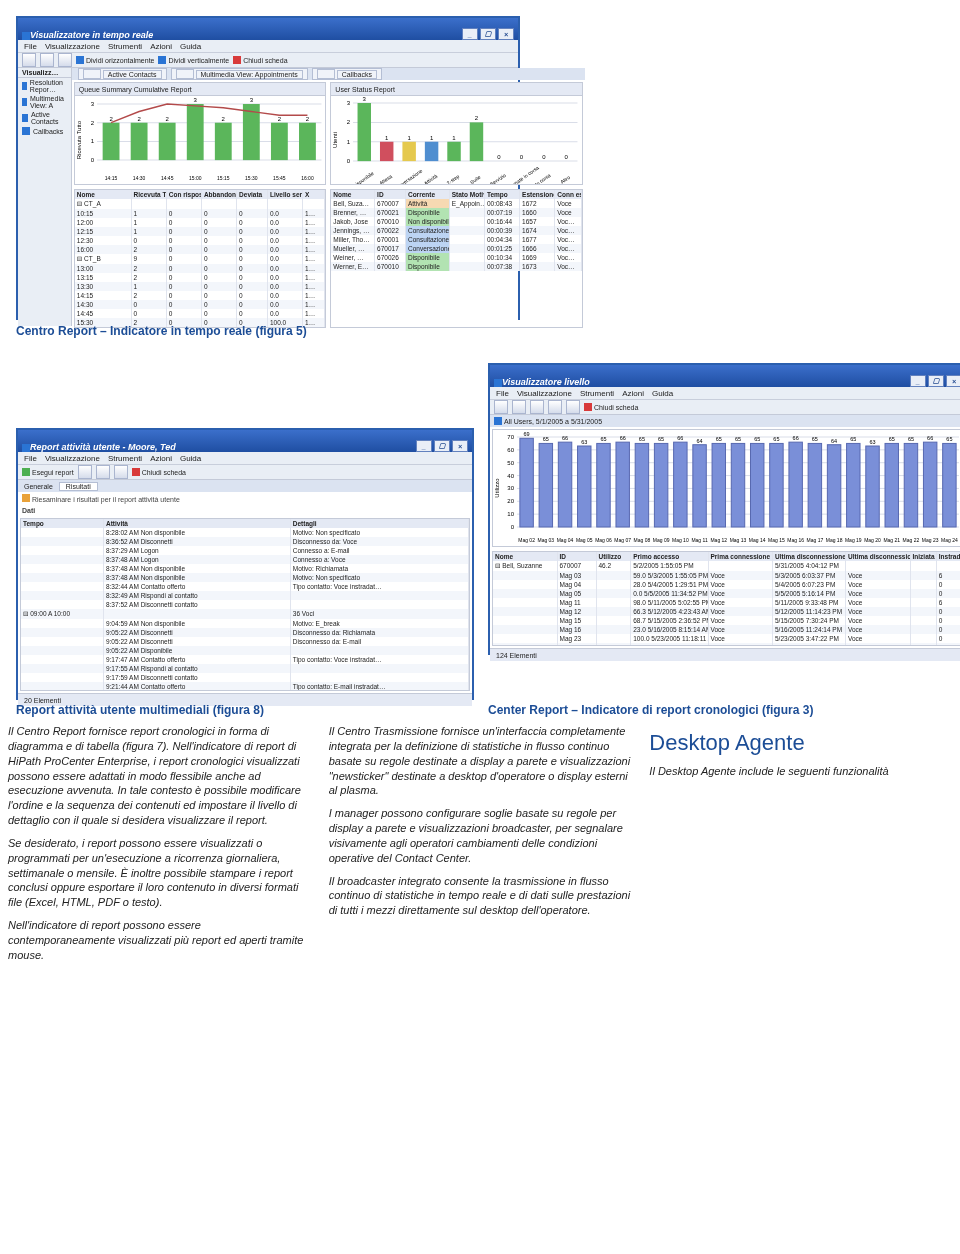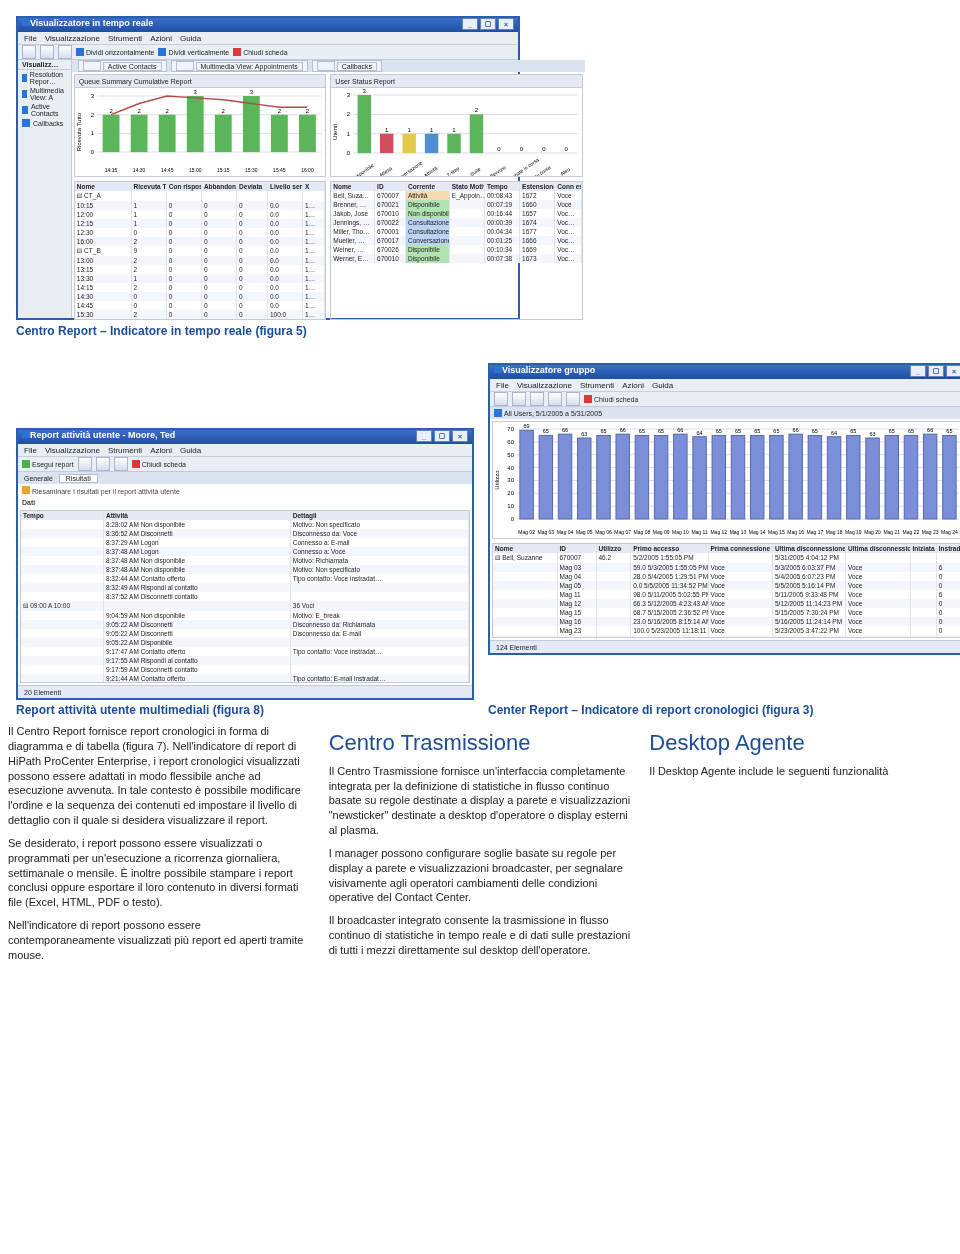--- a/index.html
+++ b/index.html
@@ -15,26 +15,27 @@
 
   
   .window {
     border: 2px solid #2b5fae;
     background: #eef0f4;
     position: absolute;
   }
   .titlebar {
     background: linear-gradient(#3b6fcb, #1f4ea2);
     color: #fff;
-    height: 14px;
+    height: 22px;
     display: flex;
-    align-items: flex-start;
+    align-items: flex-end;
     padding: 0 4px;
     font-size: 9px;
     font-weight: bold;
+    font-style: italic;
   }
   .titlebar .spacer { flex: 1; }
   .titlebar .btn {
     width: 14px; height: 10px;
     background: #e9eef7;
     border: 1px solid #6281be;
     margin-left: 2px;
     display: inline-flex;
     align-items: center;
     justify-content: center;
@@ -125,21 +126,21 @@
     font-size: 11px;
     line-height: 1.35;
     color:#222;
   }
   #text-cols h2 {
     color:#1c4d96;
     font-weight:400;
     font-size: 22px;
     margin: 4px 0 6px 0;
   }
-  #text-cols p { margin: 0 0 8px 0; }
+  #text-cols p { margin: 0 0 8px 0; font-style: italic; }
   #text-cols ul { margin:4px 0 0 14px; padding:0; }
   #text-cols li { margin-bottom:4px; }
   .col { flex:1; }
 
   
   .cell-green  { background:#b2e3b2; }
   .cell-orange { background:#f7d9b2; }
   .cell-blue   { background:#bcd4f3; }
 
   .note { font-size:7px; color:#444; padding:2px 4px;}
@@ -530,21 +531,21 @@
         </div>
       </div>
     </div>
   </div>
 
   <div class="cap-below" style="left:8px; top:316px;">Centro Report – Indicatore in tempo reale (figura 5)</div>
 
   <div id="win2" class="window">
     <div class="titlebar">
       <span class="small-ico ico-blue"></span>
-      <span>Visualizzatore gruppo</span>
+      <span>Visualizzatore livello</span>
       <span class="spacer"></span>
       <span class="btn">_</span>
       <span class="btn">▢</span>
       <span class="btn">×</span>
     </div>
     <div class="menubar">
       <span>File</span>
       <span>Visualizzazione</span>
       <span>Strumenti</span>
       <span>Azioni</span>
@@ -929,21 +930,20 @@
   <div class="cap-below" style="left:480px; top:695px;">Center Report – Indicatore di report cronologici (figura 3)</div>
 </div>
 
 <div id="text-cols">
   <div class="col">
     <p>Il Centro Report fornisce report cronologici in forma di diagramma e di tabella (figura 7). Nell'indicatore di report di HiPath ProCenter Enterprise, i report cronologici visualizzati possono essere adattati in modo flessibile anche ad esecuzione avvenuta. In tale contesto è possibile modificare l'ordine e la sequenza dei contenuti ed impostare il livello di dettaglio con il quale si desidera visualizzare il report.</p>
     <p>Se desiderato, i report possono essere visualizzati o programmati per un'esecuzione a ricorrenza giornaliera, settimanale o mensile. È inoltre possibile stampare i report conclusi oppure esportare il loro contenuto in diversi formati file (Excel, HTML, PDF o testo).</p>
     <p>Nell'indicatore di report possono essere contemporaneamente visualizzati più report ed aperti tramite mouse.</p>
   </div>
   <div class="col">
-    <h2>Centro Trasmissione</h2>
     <p>Il Centro Trasmissione fornisce un'interfaccia completamente integrata per la definizione di statistiche in flusso continuo basate su regole destinate a display a parete e visualizzazioni "newsticker" destinate a desktop d'operatore o display esterni al plasma.</p>
     <p>I manager possono configurare soglie basate su regole per display a parete e visualizzazioni broadcaster, per segnalare visivamente agli operatori cambiamenti delle condizioni operative del Contact Center.</p>
     <p>Il broadcaster integrato consente la trasmissione in flusso continuo di statistiche in tempo reale e di dati sulle prestazioni di tutti i mezzi direttamente sul desktop dell'operatore.</p>
   </div>
   <div class="col">
     <h2>Desktop Agente</h2>
     <p>Il Desktop Agente include le seguenti funzionalità</p>
   </div>
 </div>
 

